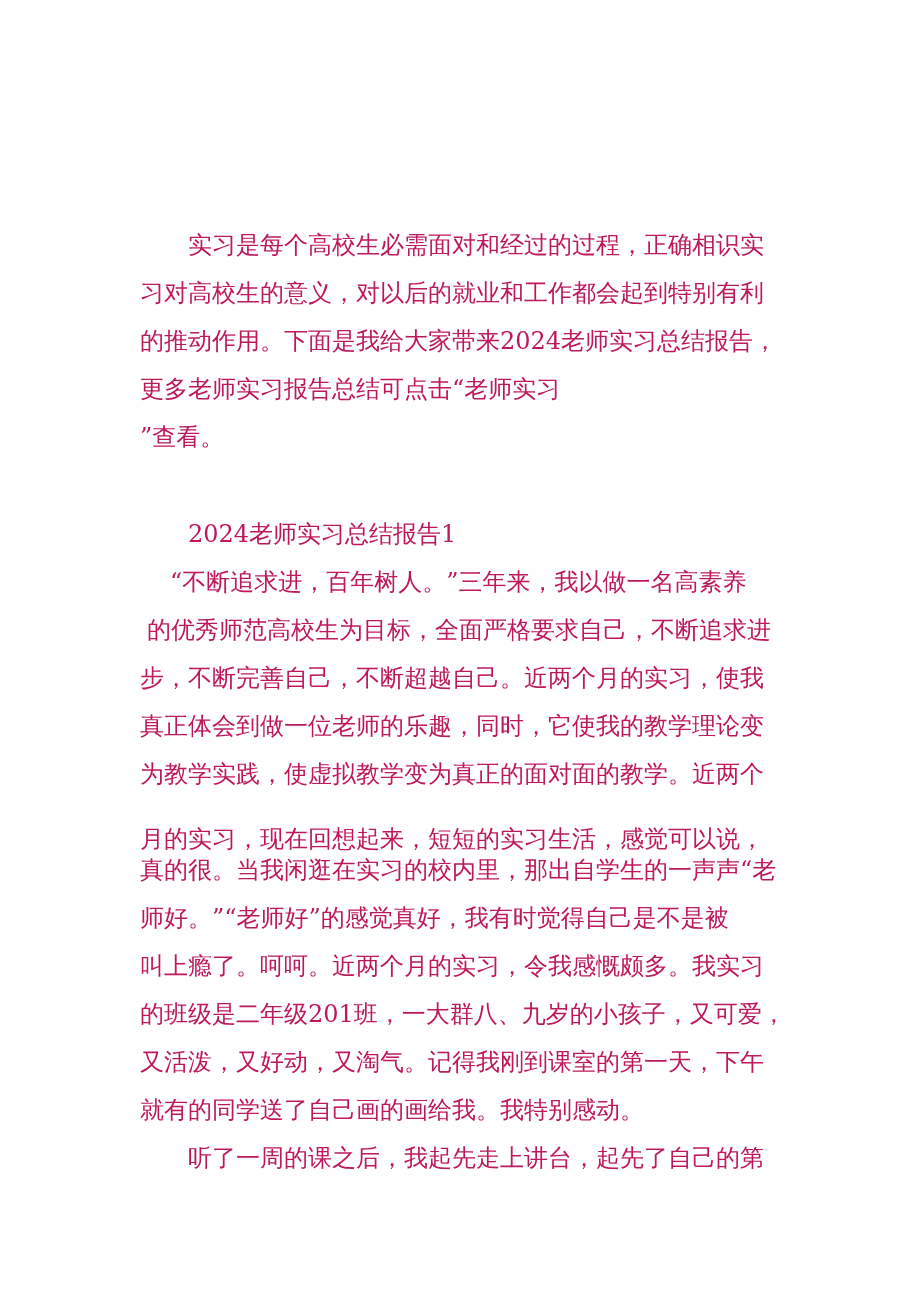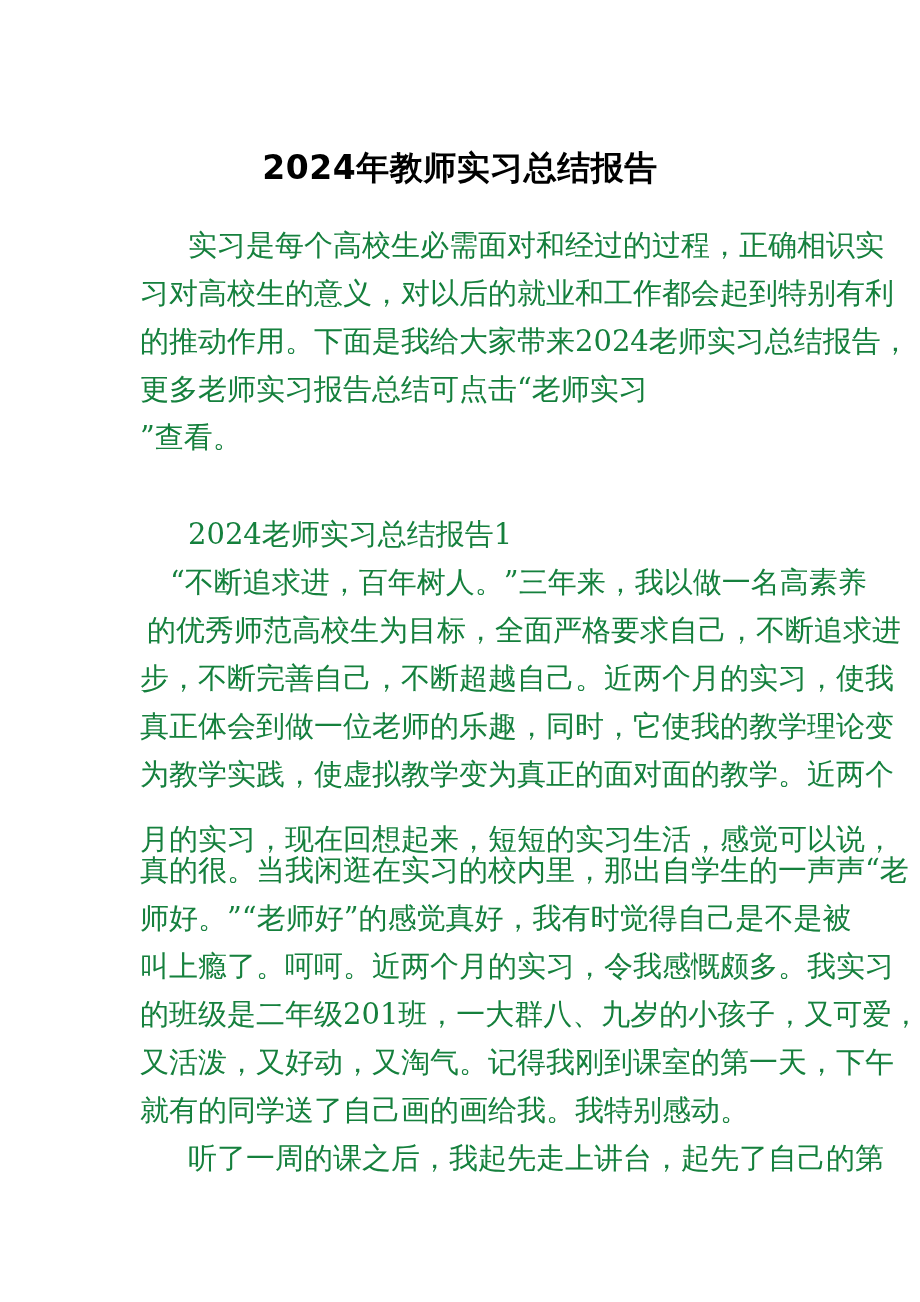--- a/index.html
+++ b/index.html
@@ -33,34 +33,33 @@
       font-weight: bold;
       font-size: 33px;
       line-height: 44px;
       letter-spacing: 0.5px;
       color: #000000;
       white-space: nowrap;
     }
     .line {
       position: absolute;
       left: 140px;
-      font-size: 29px;
+      font-size: 24px;
       line-height: 34px;
       white-space: nowrap;
-      color: #15803d;
+      color: #be185d;
     }
     .indent { left: 188px; }
     .quote-indent { left: 170px; }
   </style>
 </head>
 <body>
 
 <div class="page">
 
-  <h1 class="title" style="margin:0;">2024年教师实习总结报告</h1>
 
   <div>
     <div class="line indent" style="top:228px;">实习是每个高校生必需面对和经过的过程，正确相识实</div>
     <div class="line" style="top:276px;">习对高校生的意义，对以后的就业和工作都会起到特别有利</div>
     <div class="line" style="top:324px;">的推动作用。下面是我给大家带来2024老师实习总结报告，</div>
     <div class="line" style="top:372px;">更多老师实习报告总结可点击“老师实习</div>
     <div class="line" style="top:420px;text-align:right;">”查看。</div>
   </div>
 
   <div class="line indent" style="top:517px;">2024老师实习总结报告1</div>

